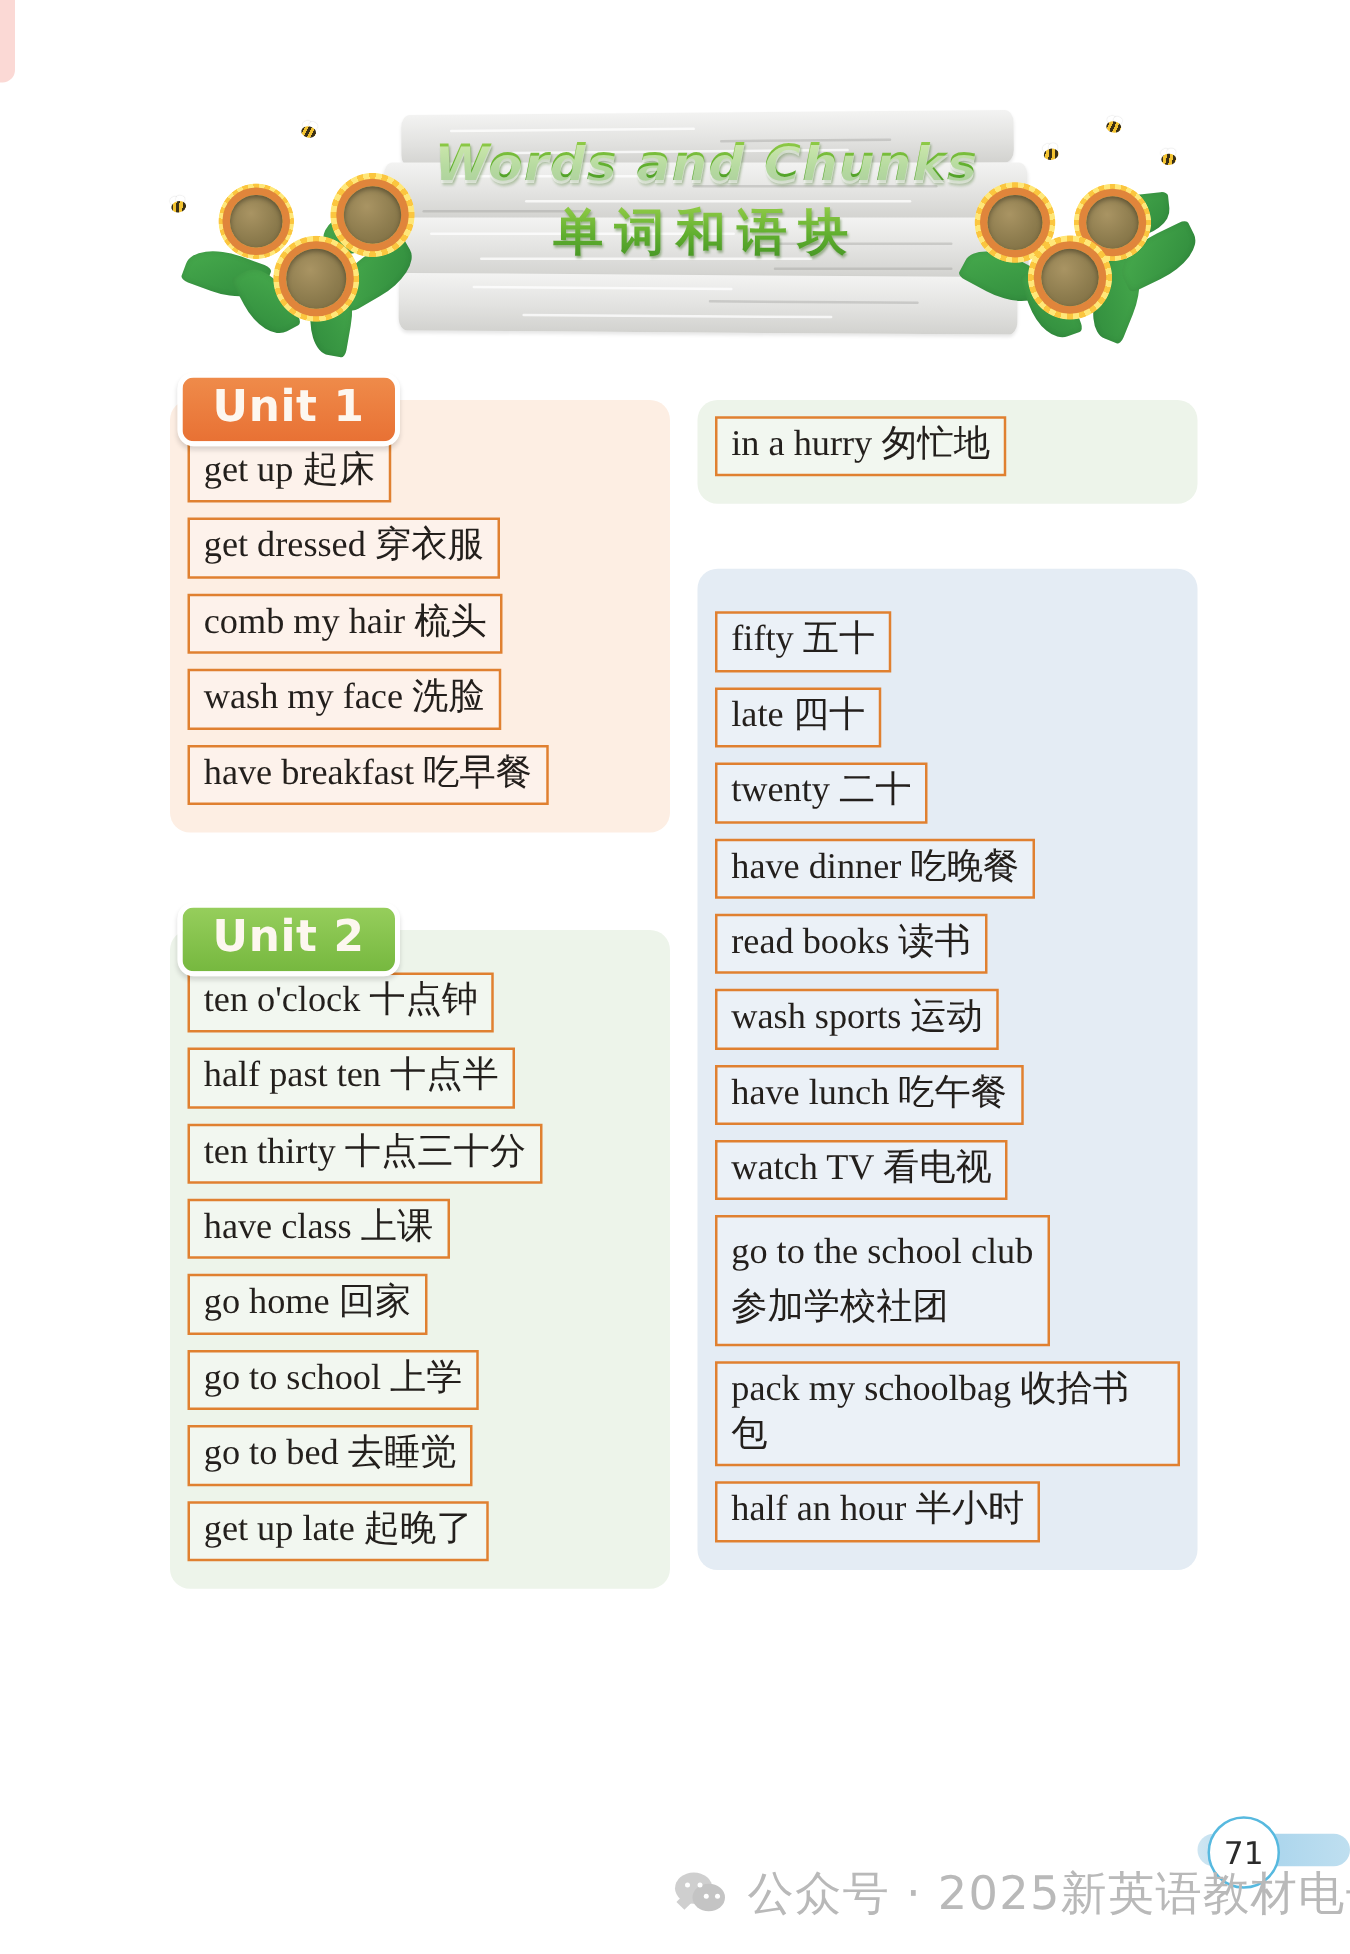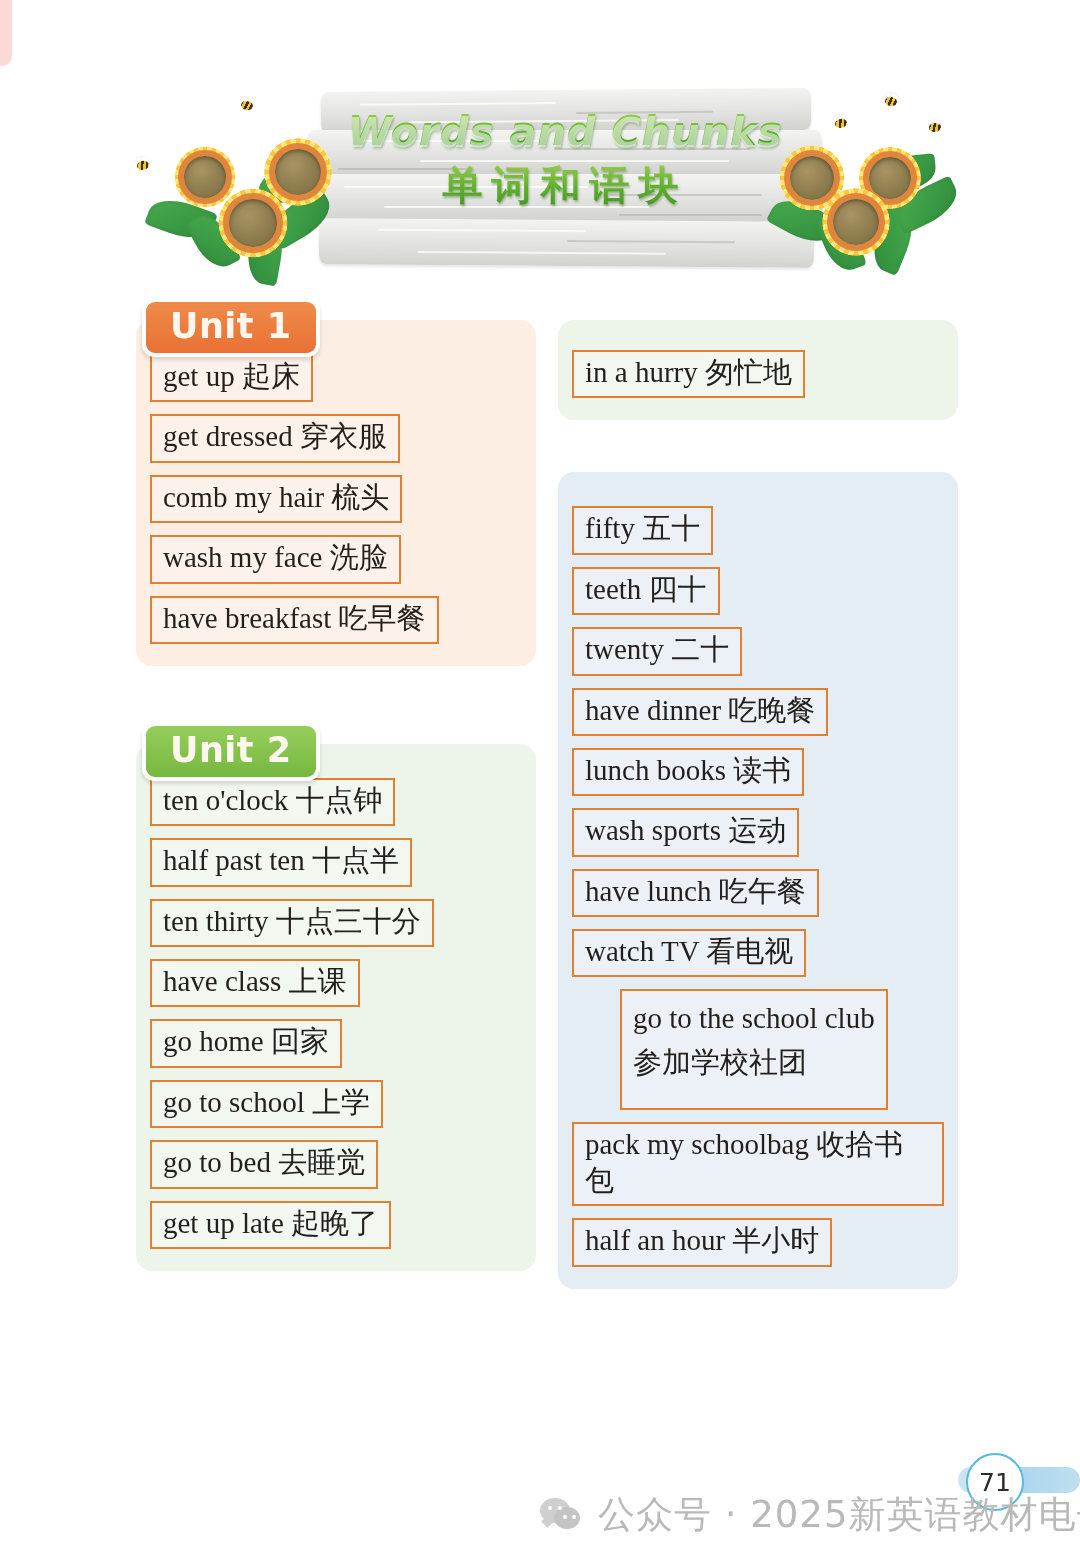--- a/index.html
+++ b/index.html
@@ -127,21 +127,21 @@
   .badge-blue  {background:linear-gradient(180deg,#1b9bce 0%,#0b87b8 100%);}
 
   .chips{display:flex;flex-direction:column;align-items:flex-start;gap:12px;}
   .chip{
     border:2px solid #e08030;
     background:rgba(255,255,255,.28);
     padding:3px 11px 6px 11px;
     font-size:29px;line-height:1.22;color:#231f1c;
     white-space:pre-line;
   }
-  .chip.two-line{line-height:1.5;padding:6px 11px 24px 11px;margin-left:48px;}
+  .chip.two-line{line-height:1.5;padding:6px 11px 8px 11px;}
 
   .spacer-sm{height:52px;}
   .spacer-md{height:78px;}
 
   
   .page-bar{
     position:absolute;right:0;top:1467px;width:122px;height:26px;border-radius:13px;
     background:linear-gradient(90deg,#cfe6f2 0%,#a8d4ec 40%,#bfdff0 100%);
   }
   .page-circle{
@@ -302,35 +302,35 @@
       <div class="chip">go home 回家</div>
       <div class="chip">go to school 上学</div>
       <div class="chip">go to bed 去睡觉</div>
       <div class="chip">get up late 起晚了</div>
     </div>
   </div>
 </div>
 
 <div class="col col-right">
 
-  <div class="panel mint" style="padding-top:30px;">
+  <div class="panel mint" style="padding-top:13px;">
     <div class="chips">
       <div class="chip">in a hurry 匆忙地</div>
     </div>
   </div>
 
   <div class="spacer-sm"></div>
 
   <div class="panel ice">
     <div class="chips">
       <div class="chip">fifty 五十</div>
-      <div class="chip">teeth 四十</div>
+      <div class="chip">late 四十</div>
       <div class="chip">twenty 二十</div>
       <div class="chip">have dinner 吃晚餐</div>
-      <div class="chip">lunch books 读书</div>
+      <div class="chip">read books 读书</div>
       <div class="chip">wash sports 运动</div>
       <div class="chip">have lunch 吃午餐</div>
       <div class="chip">watch TV 看电视</div>
       <div class="chip two-line">go to the school club
 参加学校社团</div>
       <div class="chip">pack my schoolbag 收拾书包</div>
       <div class="chip">half an hour 半小时</div>
     </div>
   </div>
 </div>

